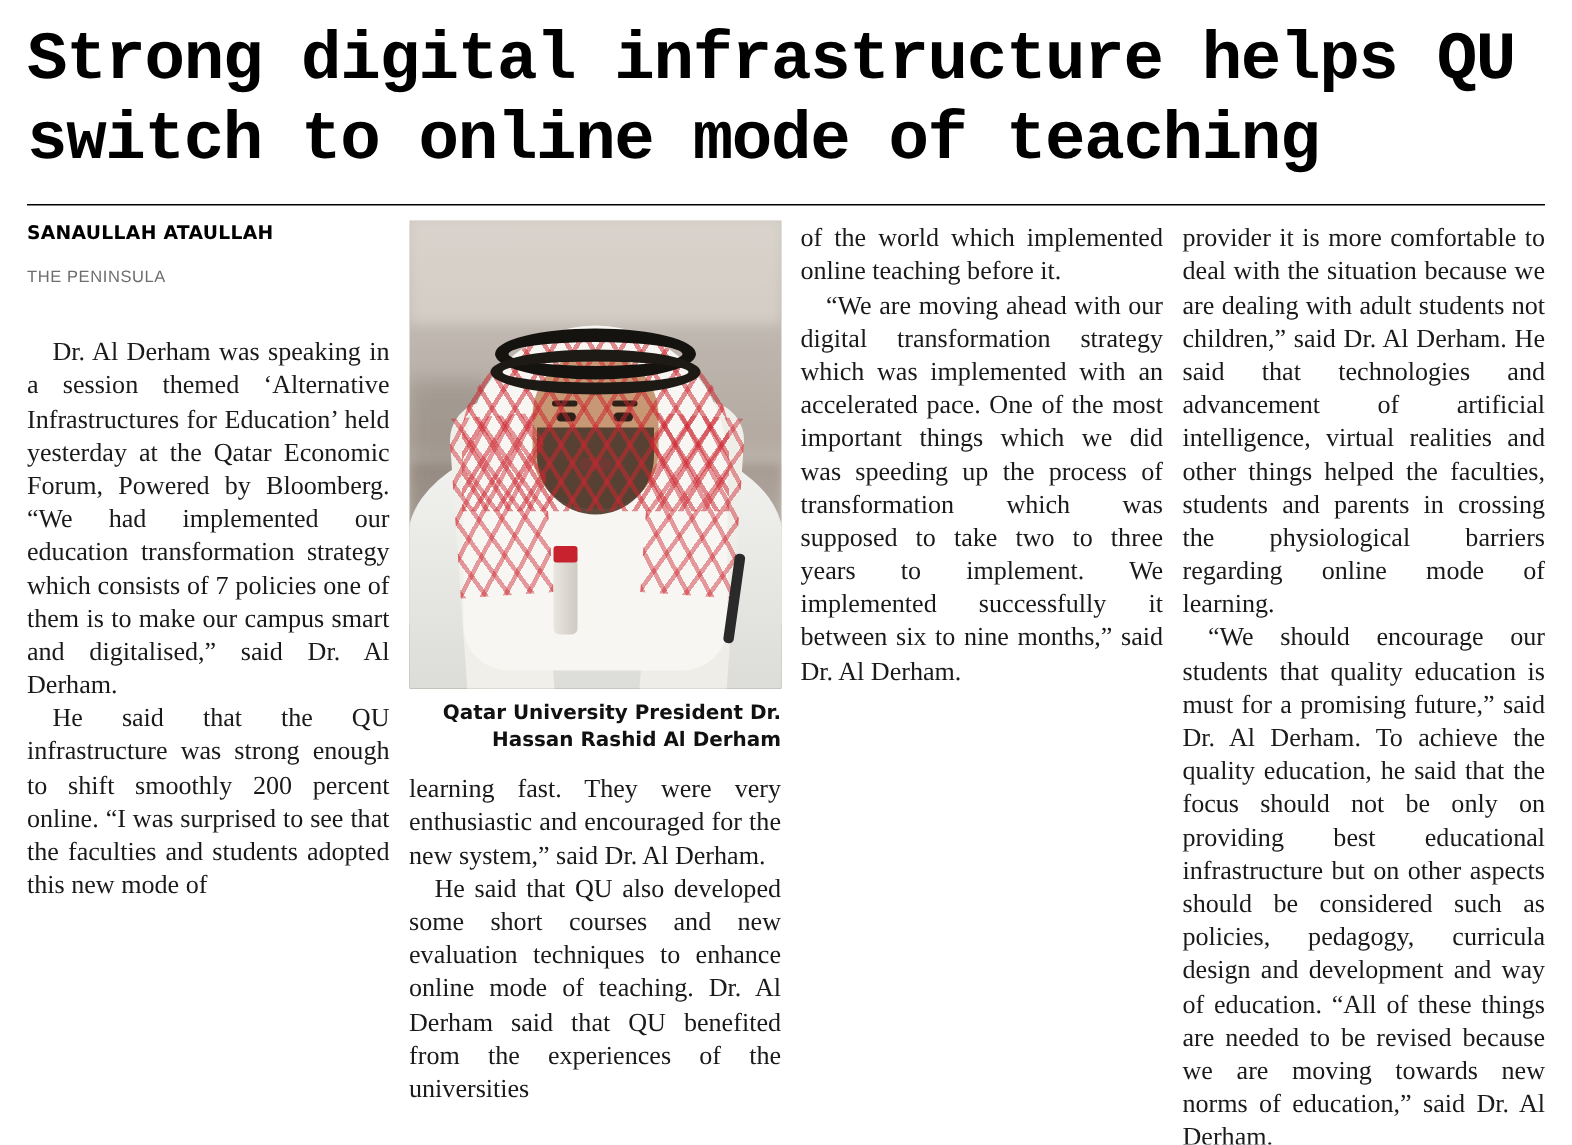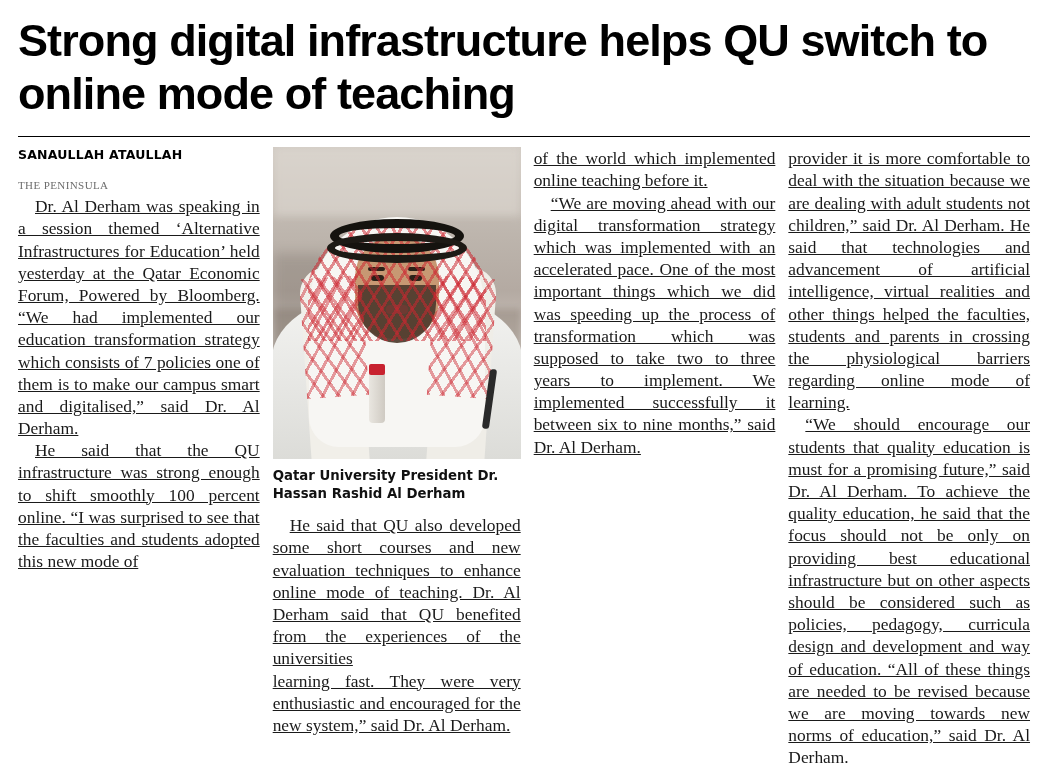--- a/index.html
+++ b/index.html
@@ -16,21 +16,21 @@
   }
   .page {
     position: relative;
     width: 1048px;
     height: 763px;
     box-sizing: border-box;
     padding: 0 14px;
   }
   
   .headline {
-    font-family: Liberation Sans, sans-serif;
+    font-family: Liberation Mono, monospace;
     font-weight: bold;
     font-size: 45px;
     line-height: 1.18;
     letter-spacing: -0.9px;
     color: #000;
     margin: 14px 0 0 0;
     padding: 0 4px;
   }
   .rule {
     border-top: 1.5px solid #000;
@@ -50,43 +50,43 @@
 
   .byline-name {
     font-family: "DejaVu Sans", sans-serif;
     font-weight: bold;
     font-size: 12.5px;
     letter-spacing: 0.2px;
     color: #000;
     margin-bottom: 17px;
   }
   .byline-pub {
-    font-family: Liberation Serif, serif;
+    font-family: Liberation Sans, sans-serif;
     font-size: 11px;
     letter-spacing: 0.4px;
     color: #6d6d6d;
-    margin-bottom: 4px;
+    margin-bottom: 32px;
   }
   p.body {
     font-family: "Liberation Serif", serif;
     font-size: 17.4px;
     line-height: 1.275;
     text-align: justify;
     text-justify: inter-word;
     margin: 0;
     hyphens: auto;
-    text-decoration: underline;
     -webkit-hyphens: auto;
   }
   p.body.indent { text-indent: 17px; }
 
   
   .photo-wrap {
     width: 248px;
     margin-bottom: 7px;
+    text-align: right;
   }
   .photo {
     position: relative;
     width: 248px;
     height: 312px;
     overflow: hidden;
     background: #d8d2cb;
   }
   
   .bg-wall {
@@ -313,21 +313,21 @@
 
   <h1 class="headline">Strong digital infrastructure helps QU switch to online mode of teaching</h1>
   <div class="rule"></div>
 
   <div class="columns">
 
     <div class="col">
       <div class="byline-name">SANAULLAH ATAULLAH</div>
       <div class="byline-pub">THE PENINSULA</div>
       <p class="body indent">Dr. Al Derham was speaking in a session themed ‘Alternative Infrastructures for Education’ held yesterday at the Qatar Economic Forum, Powered by Bloomberg. “We had implemented our education transformation strategy which consists of 7 policies one of them is to make our campus smart and digitalised,” said Dr. Al Derham.</p>
-      <p class="body indent">He said that the QU infrastructure was strong enough to shift smoothly 100 percent online. “I was surprised to see that the faculties and students adopted this new mode of</p>
+      <p class="body indent">He said that the QU infrastructure was strong enough to shift smoothly 200 percent online. “I was surprised to see that the faculties and students adopted this new mode of</p>
     </div>
 
     <div class="col">
       <div class="photo-wrap">
         <div class="photo">
           <div class="bg-wall"></div>
           <div class="bg-panel2"></div>
           <div class="bg-panel"></div>
           <div class="bg-dark-left"></div>
           <div class="table-top"></div>
@@ -350,22 +350,22 @@
           <div class="ghutra-pattern-r"></div>
           <div class="agal"></div>
           <div class="agal2"></div>
 
           <div class="bottle"></div>
           <div class="bottle-cap"></div>
           <div class="mic"></div>
         </div>
         <div class="caption">Qatar University President  Dr. Hassan Rashid Al Derham</div>
       </div>
+      <p class="body">learning fast. They were very enthusiastic and encouraged for the new system,” said Dr. Al Derham.</p>
       <p class="body indent">He said that QU also developed some short courses and new evaluation techniques to enhance online mode of teaching. Dr. Al Derham said that QU benefited from the experiences of the universities</p>
-      <p class="body">learning fast. They were very enthusiastic and encouraged for the new system,” said Dr. Al Derham.</p>
     </div>
 
     <div class="col">
       <p class="body">of the world which implemented online teaching before it.</p>
       <p class="body indent">“We are moving ahead with our digital transformation strategy which was implemented with an accelerated pace. One of the most important things which we did was speeding up the process of transformation which was supposed to take two to three years to implement. We implemented successfully it between six to nine months,” said Dr. Al Derham.</p>
     </div>
 
     <div class="col">
       <p class="body">provider it is more comfortable to deal with the situation because we are dealing with adult students not children,” said Dr. Al Derham. He said that technologies and advancement of artificial intelligence, virtual realities and other things helped the faculties, students and parents in crossing the physiological barriers regarding online mode of learning.</p>
       <p class="body indent">“We should encourage our students that quality education is must for a promising future,” said Dr. Al Derham. To achieve the quality education, he said that the focus should not be only on providing best educational infrastructure but on other aspects should be considered such as policies, pedagogy, curricula design and development and way of education. “All of these things are needed to be revised because we are moving towards new norms of education,” said Dr. Al Derham.</p>

